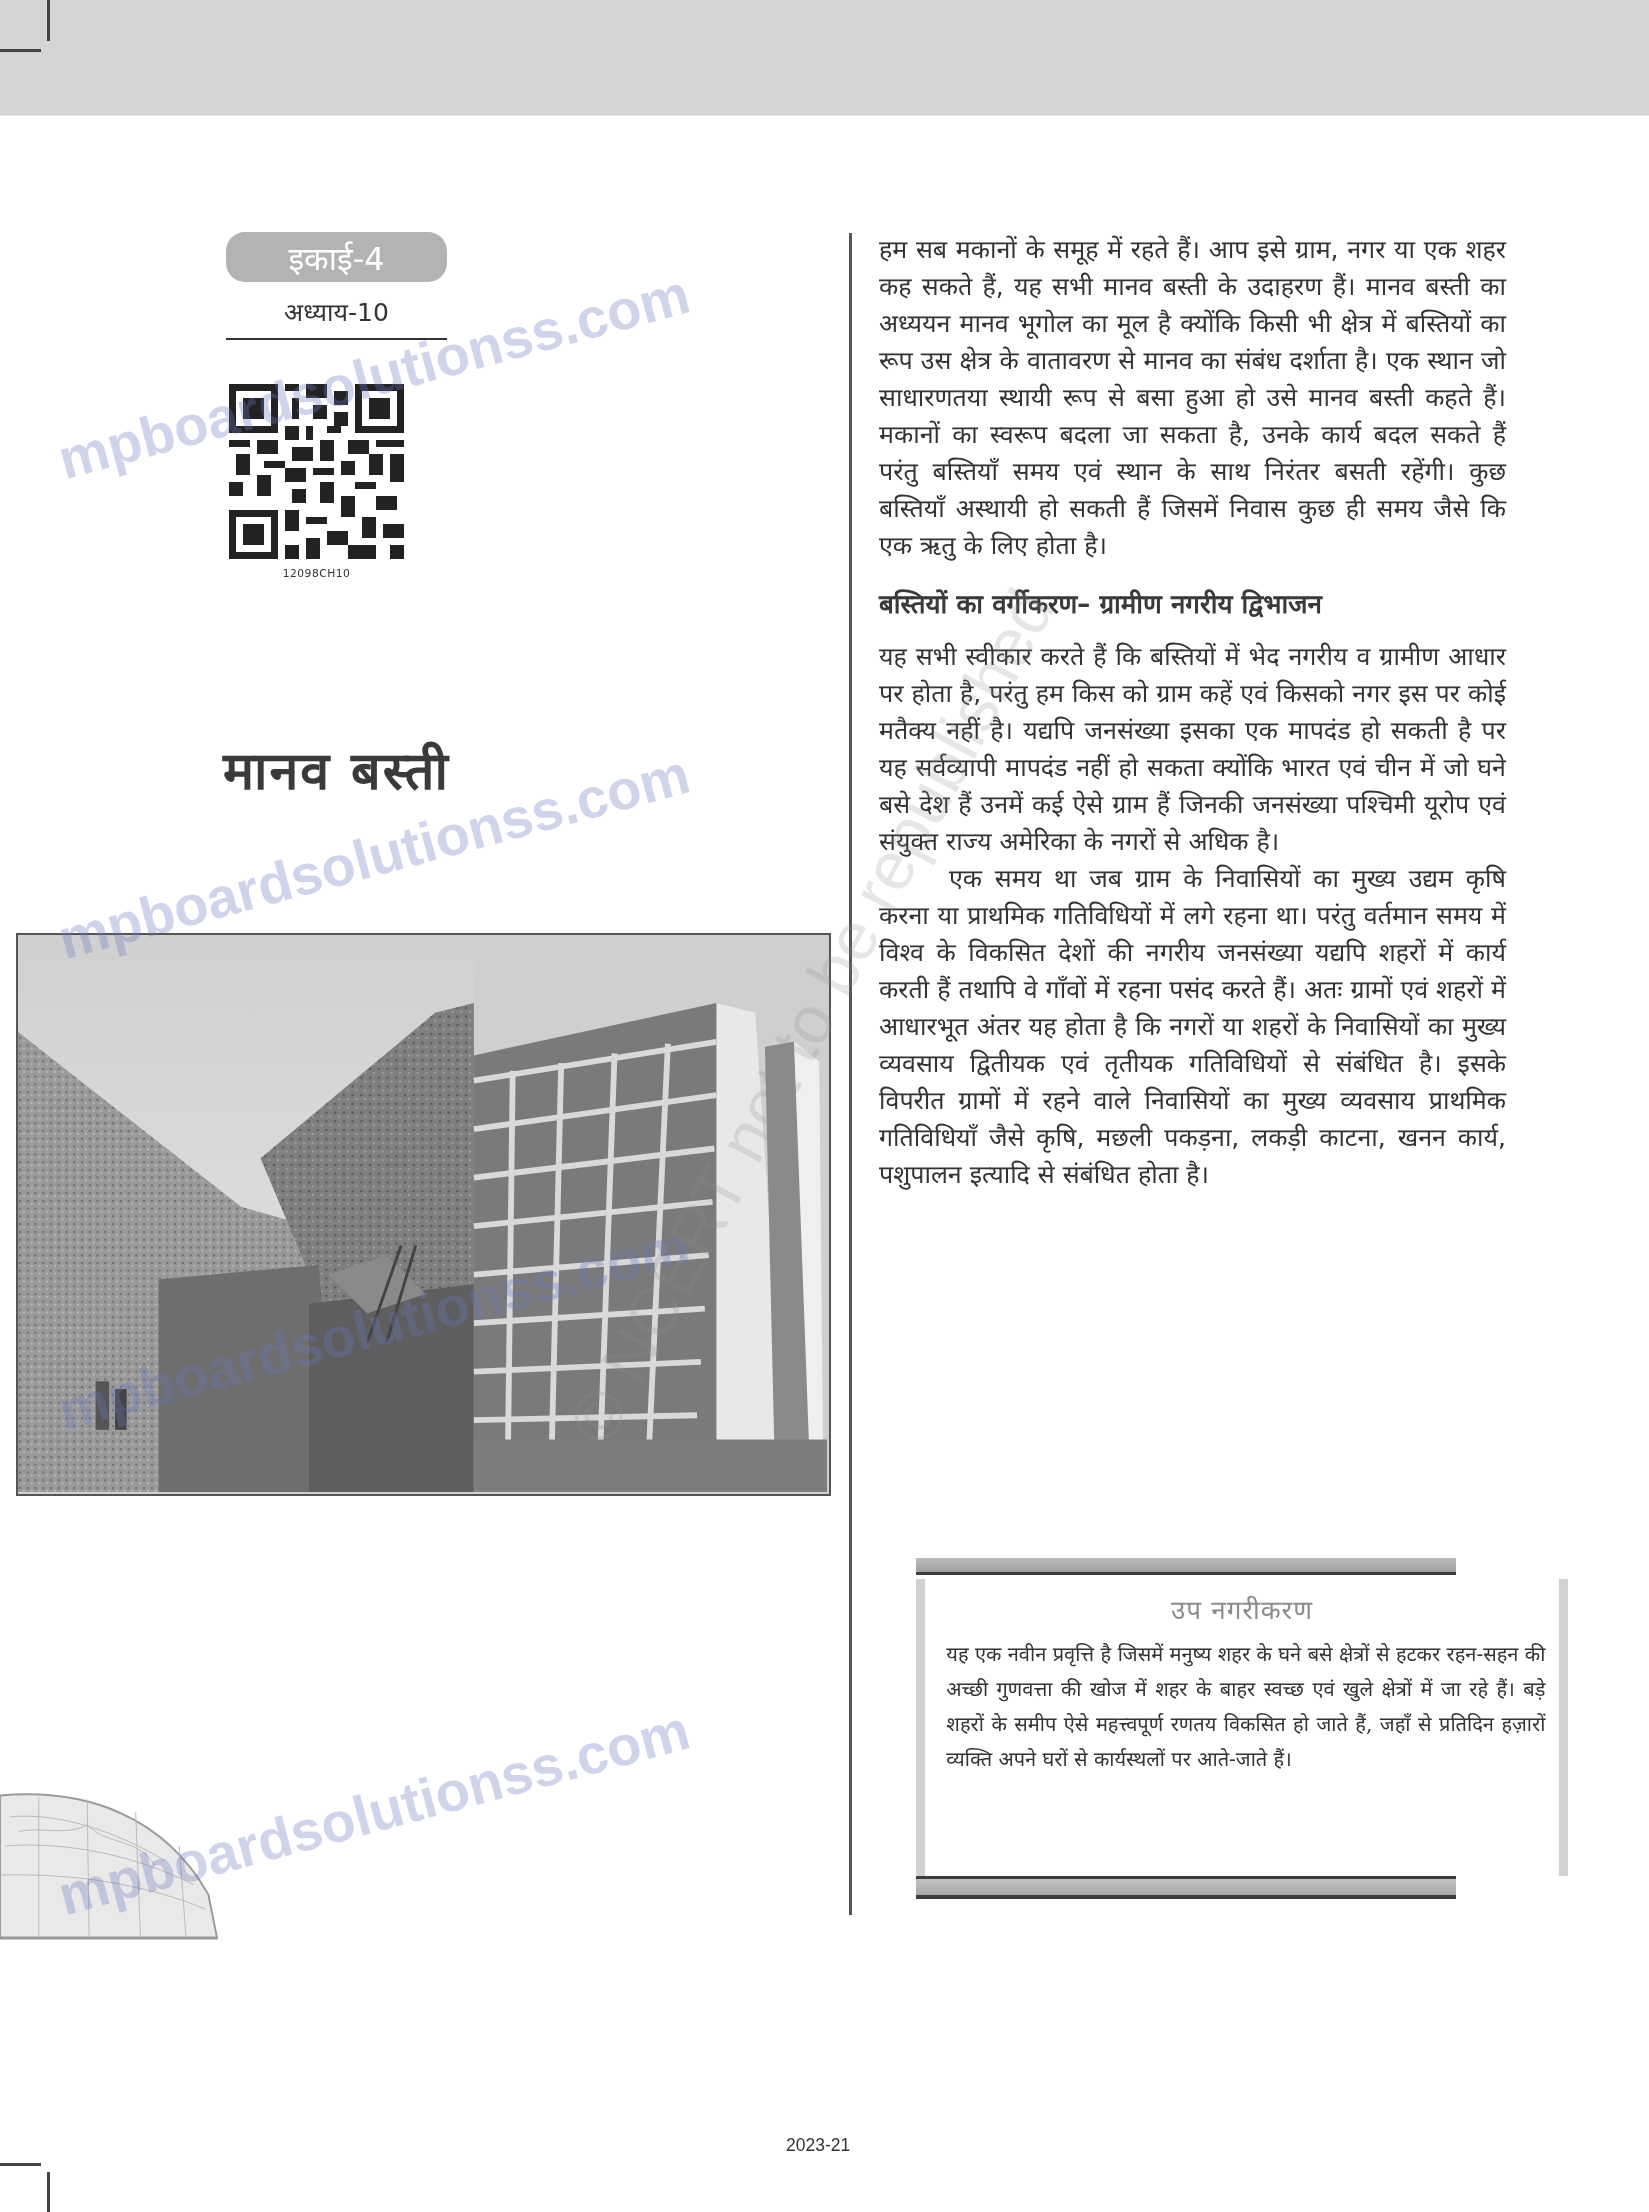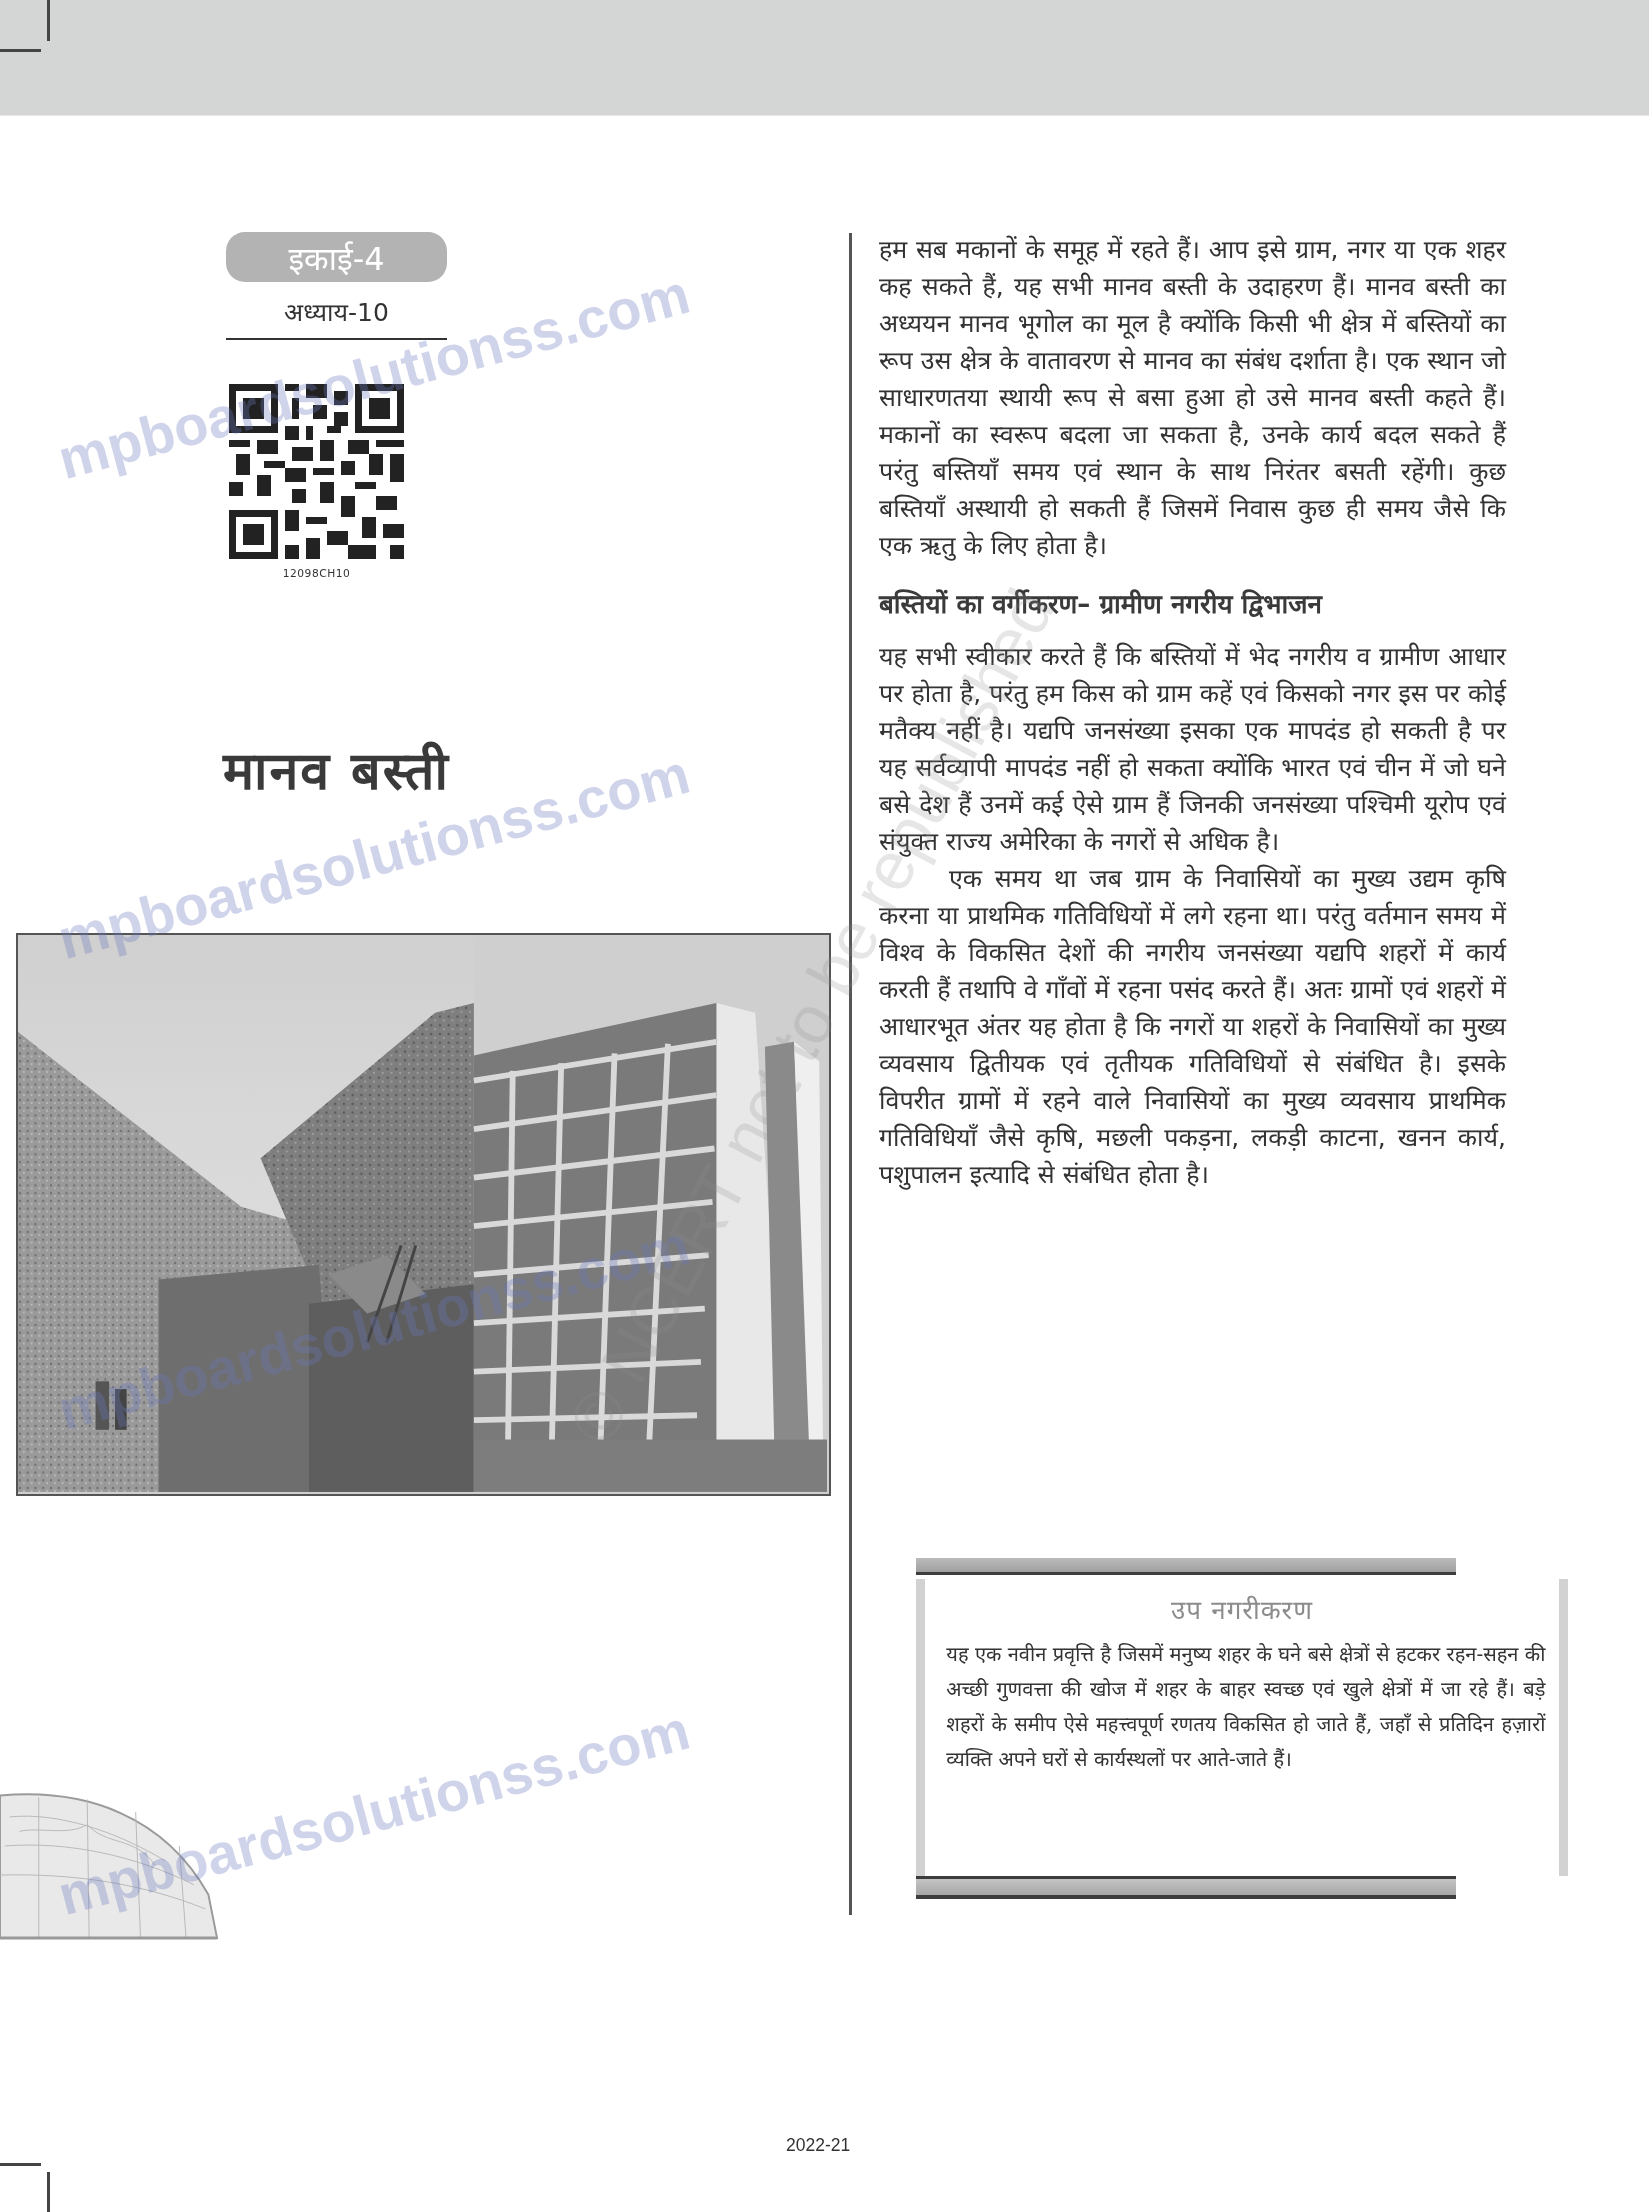--- a/index.html
+++ b/index.html
@@ -264,20 +264,20 @@
 
 <div class="box">
   <div class="box-bar-top"></div>
   <div class="box-body">
     <div class="box-title">उप नगरीकरण</div>
     <p class="box-text">यह एक नवीन प्रवृत्ति है जिसमें मनुष्य शहर के घने बसे क्षेत्रों से हटकर रहन-सहन की अच्छी गुणवत्ता की खोज में शहर के बाहर स्वच्छ एवं खुले क्षेत्रों में जा रहे हैं। बड़े शहरों के समीप ऐसे महत्त्वपूर्ण रणतय विकसित हो जाते हैं, जहाँ से प्रतिदिन हज़ारों व्यक्ति अपने घरों से कार्यस्थलों पर आते-जाते हैं।</p>
   </div>
   <div class="box-bar-bottom"></div>
 </div>
 
-<div class="footer">2022-21</div>
+<div class="footer">2023-21</div>
 
 <div class="watermark" style="left:68px; top:427px; transform:rotate(-15deg);">mpboardsolutionss.com</div>
 <div class="watermark" style="left:68px; top:907px; transform:rotate(-15deg);">mpboardsolutionss.com</div>
 <div class="watermark" style="left:68px; top:1378px; transform:rotate(-15deg);">mpboardsolutionss.com</div>
 <div class="watermark" style="left:68px; top:1863px; transform:rotate(-15deg);">mpboardsolutionss.com</div>
 <div class="watermark2" style="left:621px; top:1378px; transform:rotate(-62deg);">© NCERT not to be republished</div>
 
 
 </body></html>

